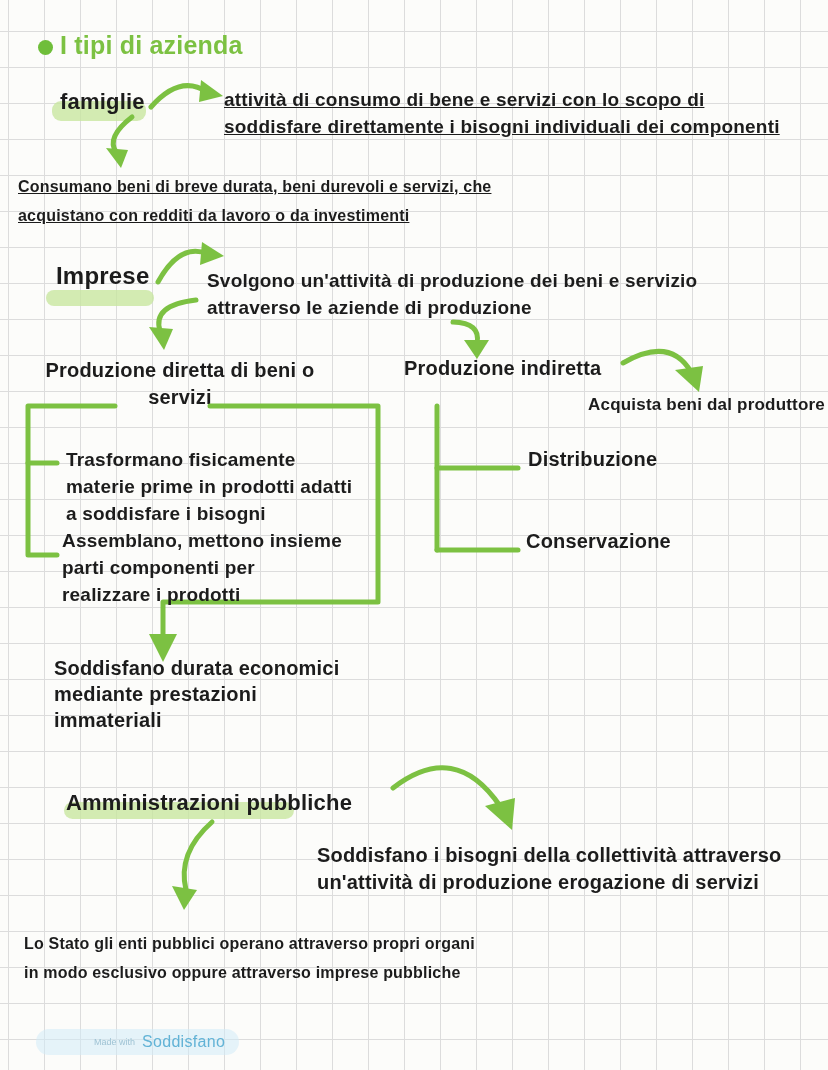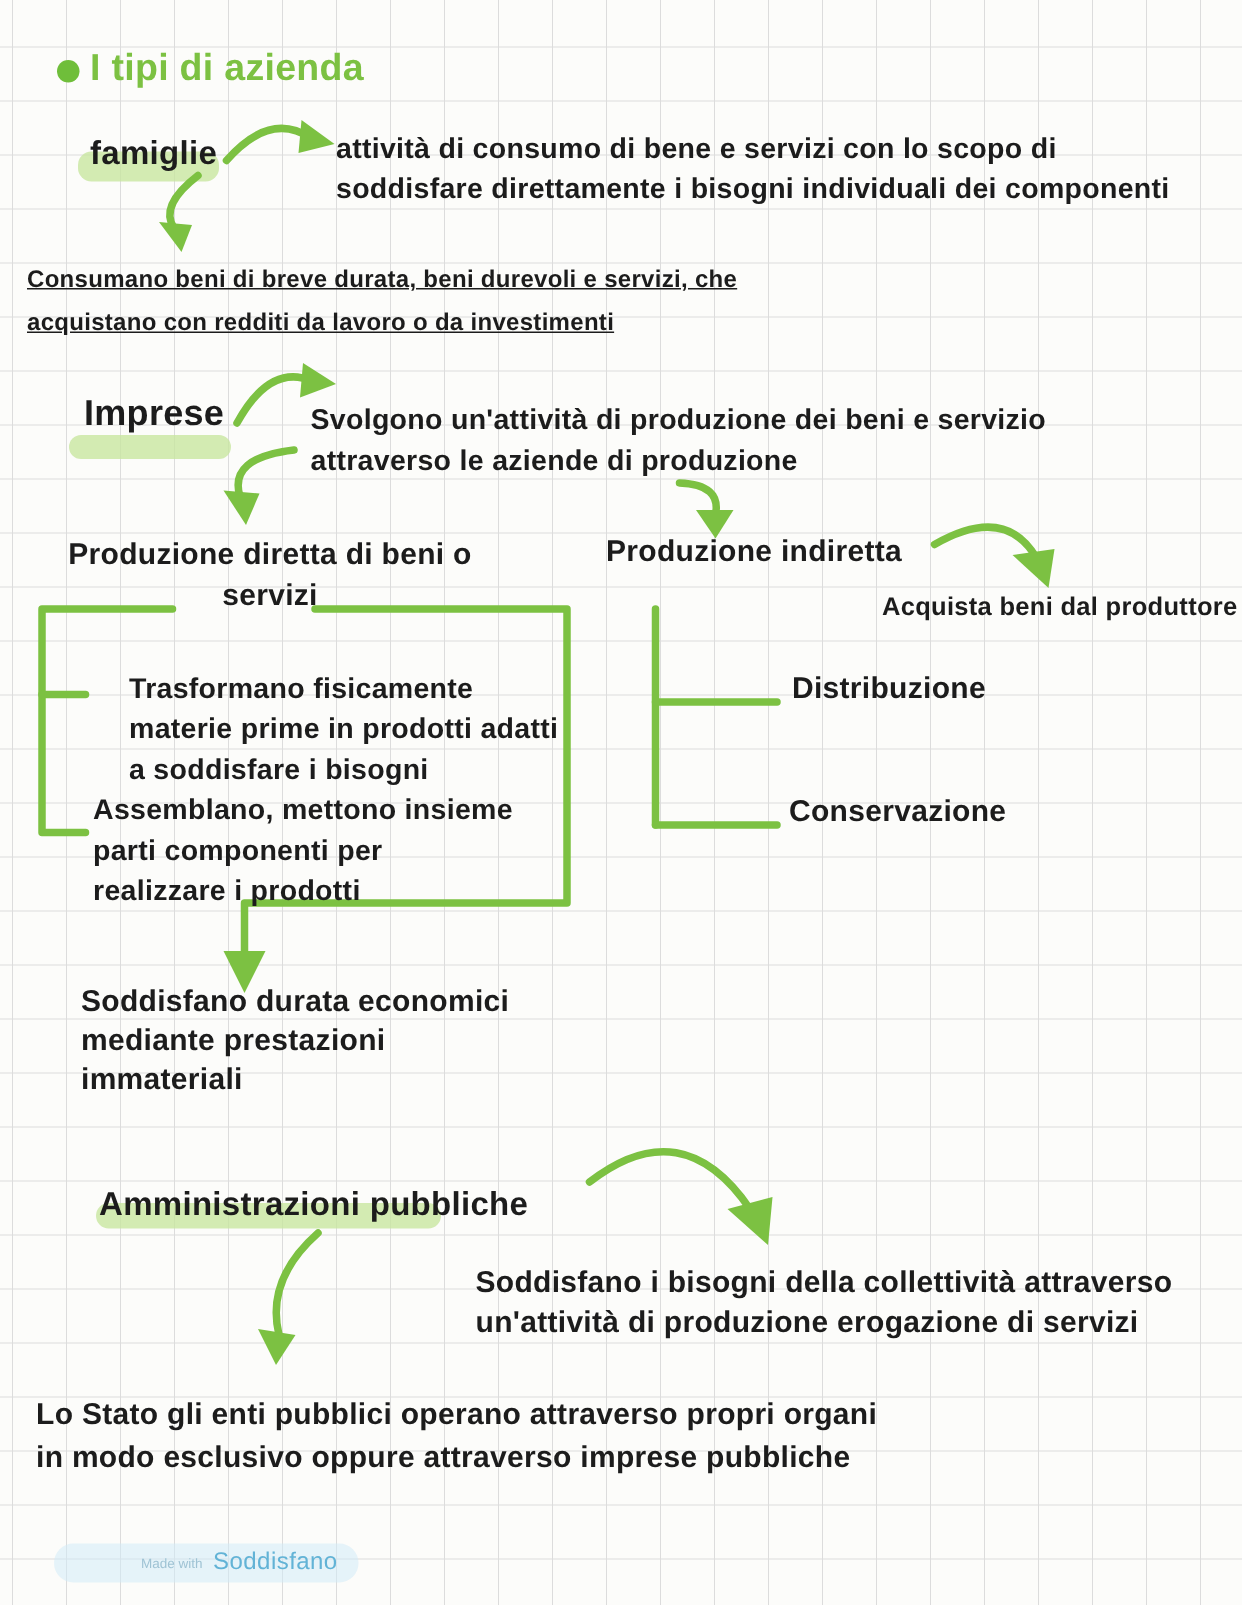--- a/index.html
+++ b/index.html
@@ -33,21 +33,21 @@
 <div class="abs" style="left:38px;top:40px;width:15px;height:15px;border-radius:50%;background:#6fbe3a;"></div>
 <div class="abs hw green" style="left:60px;top:31px;font-size:25px;">I tipi di azienda</div>
 
 <div class="hl" style="left:52px;top:101px;width:94px;height:20px;"></div>
 <div class="abs hw" style="left:60px;top:89px;font-size:22px;">famiglie</div>
 
 <svg class="abs stroke" style="left:145px;top:72px;" width="85" height="45">
   <path d="M6,35 Q35,2 62,20"></path>
     <polygon points="56,8 78,24 54,30"></polygon>
 </svg>
-<div class="abs hw" style="left:224px;top:86px;font-size:19px;line-height:27px;">attività di consumo di bene e servizi con lo scopo di
+<div class="abs hw" style="left:224px;top:86px;font-size:19px;line-height:27px;text-decoration:underline;">attività di consumo di bene e servizi con lo scopo di
 soddisfare direttamente i bisogni individuali dei componenti</div>
 
 <svg class="abs stroke" style="left:100px;top:112px;" width="45" height="58">
   <path d="M32,5 Q6,25 16,40"></path>
     <polygon points="6,36 28,38 21,56"></polygon>
 </svg>
 <div class="abs hw" style="left:18px;top:172px;font-size:16px;line-height:29px;text-decoration:underline;">Consumano beni di breve durata, beni durevoli e servizi, che
 acquistano con redditi da lavoro o da investimenti</div>
 
 <div class="hl" style="left:46px;top:290px;width:108px;height:16px;"></div>
@@ -79,21 +79,21 @@
     <polygon points="60,32 88,28 84,54"></polygon>
 </svg>
 <div class="abs hw" style="left:588px;top:395px;font-size:17px;">Acquista beni  dal produttore</div>
 
 <svg class="abs stroke" style="left:20px;top:400px;" width="372" height="266">
   <path d="M95,6 L8,6 L8,155 L37,155"></path>
   <path d="M8,63 L37,63"></path>
   <path d="M190,6 L358,6 L358,202 L143,202 L143,238"></path>
   <polygon points="129,234 157,234 143,262"></polygon>
 </svg>
-<div class="abs hw" style="left:66px;top:446px;font-size:19px;line-height:27px;margin-left:20px;">Trasformano fisicamente
+<div class="abs hw" style="left:66px;top:446px;font-size:19px;line-height:27px;">Trasformano fisicamente
 materie prime in prodotti adatti
 a soddisfare i bisogni</div>
 <div class="abs hw" style="left:62px;top:527px;font-size:19px;line-height:27px;">Assemblano, mettono insieme
 parti componenti per
 realizzare i prodotti</div>
 
 <svg class="abs stroke" style="left:430px;top:402px;" width="95" height="155">
   <path d="M7,4 L7,148"></path>
   <path d="M7,66 L88,66"></path>
   <path d="M7,148 L88,148"></path>
@@ -112,19 +112,19 @@
   <path d="M8,48 Q70,0 115,66"></path>
     <polygon points="100,66 130,58 127,90"></polygon>
 </svg>
 <div class="abs hw" style="left:317px;top:842px;font-size:20px;line-height:27px;">Soddisfano i bisogni della collettività attraverso
 un'attività di produzione erogazione di servizi</div>
 
 <svg class="abs stroke" style="left:165px;top:818px;" width="58" height="98">
   <path d="M47,4 Q12,35 21,72"></path>
     <polygon points="7,68 32,72 19,92"></polygon>
 </svg>
-<div class="abs hw" style="left:24px;top:929px;font-size:20px;line-height:29px;">Lo Stato gli enti pubblici operano attraverso propri organi
+<div class="abs hw" style="left:24px;top:929px;font-size:16px;line-height:29px;">Lo Stato gli enti pubblici operano attraverso propri organi
 in modo esclusivo oppure attraverso imprese pubbliche</div>
 
 <div class="abs watermark" style="left:36px;top:1029px;">
   <span class="wm-prefix">Made with</span>
   <span class="wm-brand">Soddisfano</span>
 </div>
 
 </body></html>

